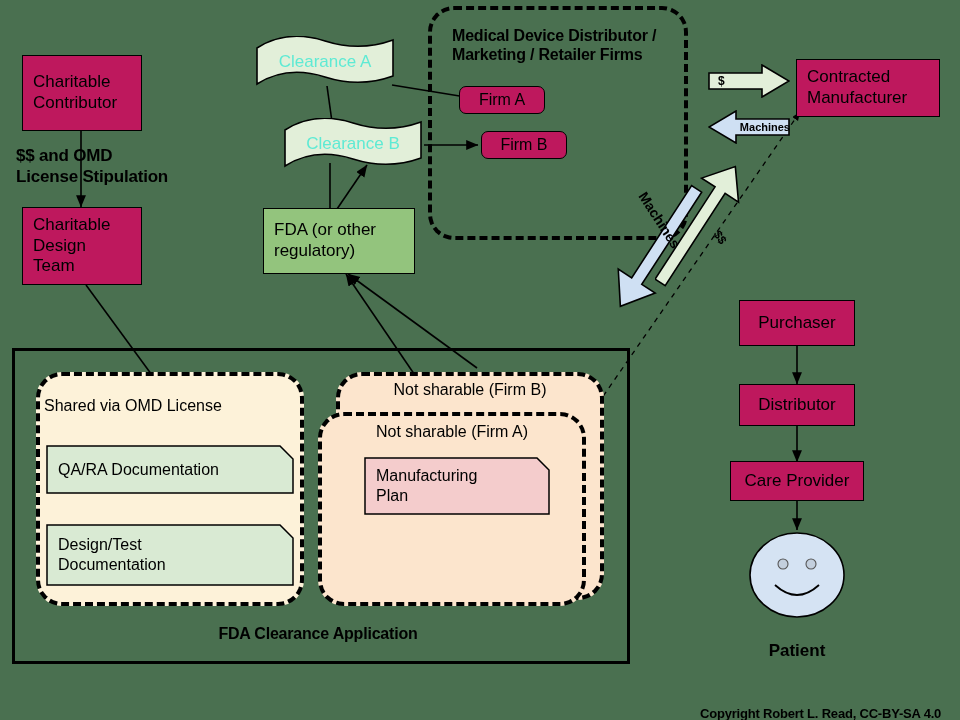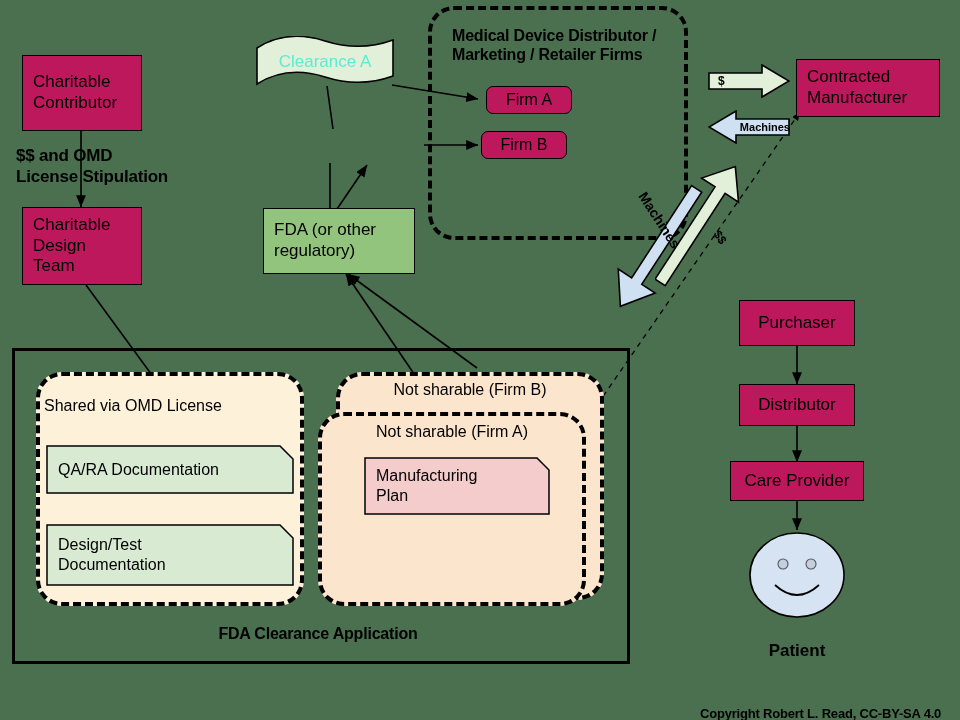--- a/index.html
+++ b/index.html
@@ -155,35 +155,41 @@
     </div>
   </div>
 
   <div class="banner" style="left:255px;top:36px;width:140px;height:52px;">
     <svg viewBox="0 0 140 52" width="140" height="52">
       <path d="M2,12 C24,-2 48,-2 70,5 C92,12 116,12 138,4 L138,40 C116,48 92,48 70,41 C48,34 24,34 2,48 Z" fill="#e2efd9" stroke="#000" stroke-width="1.6"></path>
     </svg>
     <div class="txt">Clearance A</div>
   </div>
 
+  <div class="banner" style="left:283px;top:118px;width:140px;height:52px;">
+    <svg viewBox="0 0 140 52" width="140" height="52">
+      <path d="M2,12 C24,-2 48,-2 70,5 C92,12 116,12 138,4 L138,40 C116,48 92,48 70,41 C48,34 24,34 2,48 Z" fill="#e2efd9" stroke="#000" stroke-width="1.6"></path>
+    </svg>
+    <div class="txt">Clearance B</div>
+  </div>
 
   <div class="node boxgreen" style="left:263px;top:208px;width:152px;height:66px;">
     <div>
       <div>FDA (or other</div>
       <div>regulatory)</div>
     </div>
   </div>
 
   <div class="dashbox clear" style="position:absolute;left:428px;top:6px;width:260px;height:234px;"></div>
   <div class="dashlabel bold" style="left:452px;top:26px;width:246px;">
     <div>Medical Device Distributor /</div>
     <div>Marketing / Retailer Firms</div>
   </div>
 
-  <div class="node boxblue round ctr" style="left:486px;top:86px;width:86px;height:28px;font-size:16px;padding:0;">
+  <div class="node boxblue round ctr" style="left:459px;top:86px;width:86px;height:28px;font-size:16px;padding:0;">
       <span>Firm A</span>
     </div>
   <div class="node boxblue round ctr" style="left:481px;top:131px;width:86px;height:28px;font-size:16px;padding:0;">
       <span>Firm B</span>
     </div>
 
   <div class="blockarrow" style="left:708px;top:64px;width:82px;height:34px;">
     <svg viewBox="0 0 82 34" width="82" height="34">
       <path d="M1,9 L54,9 L54,1 L81,17 L54,33 L54,25 L1,25 Z" fill="#e2efd9" stroke="#000" stroke-width="1.6"></path>
     </svg>

